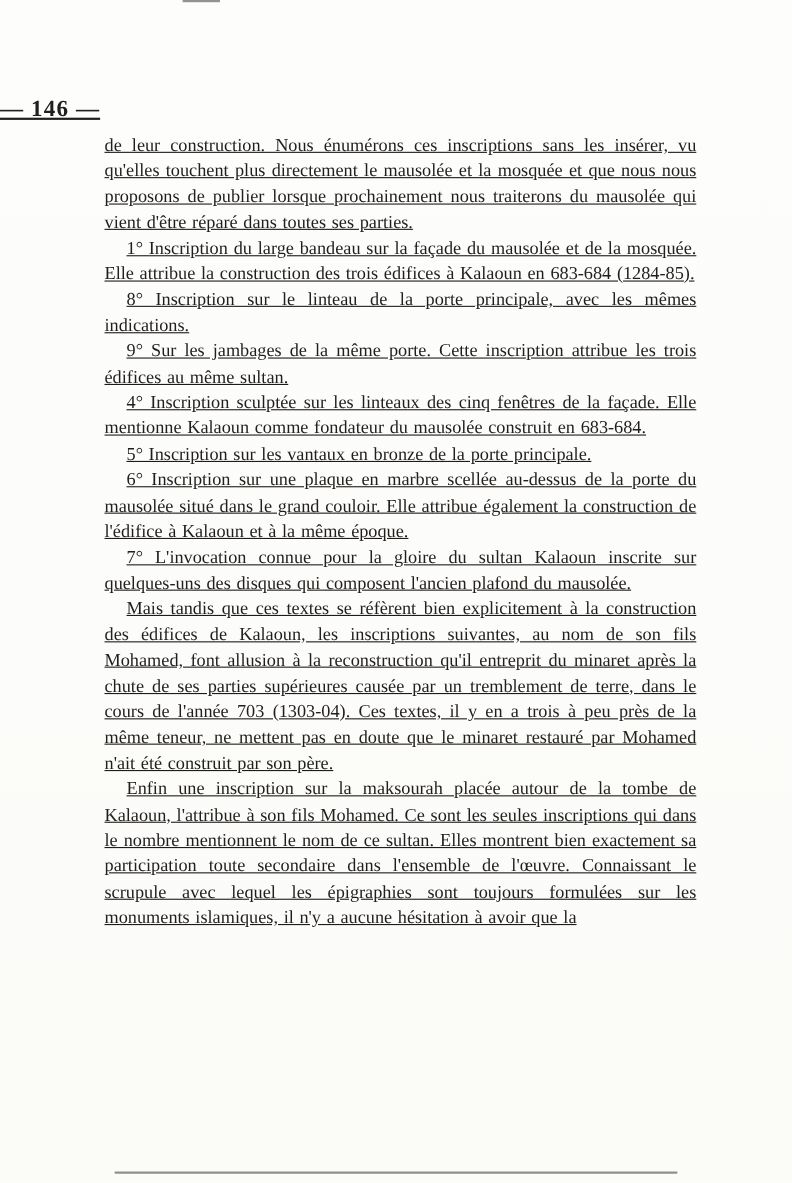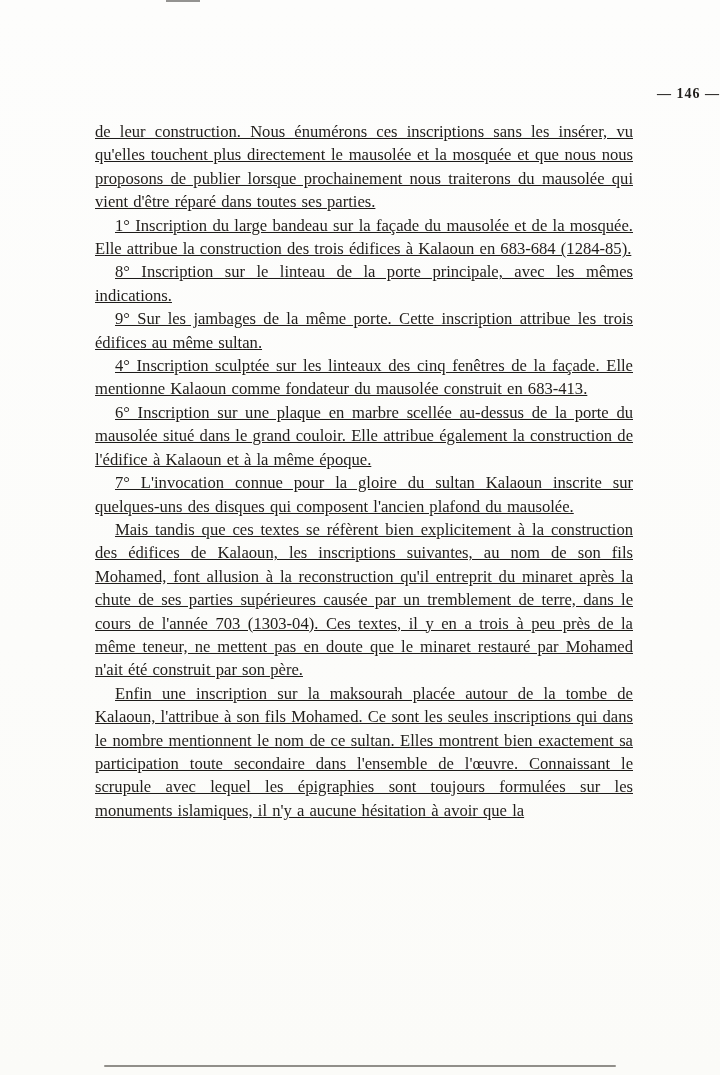--- a/index.html
+++ b/index.html
@@ -19,25 +19,26 @@
     width: 720px;
     height: 1075px;
     box-sizing: border-box;
     background: linear-gradient(180deg, #fdfdfc 0%, #fcfcfa 60%, #fbfbf8 100%);
   }
   .page-number {
     position: absolute;
     top: 86px;
     left: 0;
     width: 100%;
-    text-align: right;
-    font-size: 14px;
+    text-align: left;
+    font-size: 21px;
     font-weight: bold;
     letter-spacing: 1px;
     color: #211f1c;
+    text-decoration: underline;
   }
   .text-block {
     position: absolute;
     top: 120px;
     left: 95px;
     width: 538px;
     text-decoration: underline;
   }
   .text-block p {
     margin: 0;
@@ -80,21 +81,22 @@
 
   <div class="scan-speck-top"></div>
 
   <div class="page-number">— 146 —</div>
 
   <main class="text-block">
     <p class="no-indent">de leur construction. Nous énumérons ces inscriptions sans les insérer, vu qu'elles touchent plus directement le mausolée et la mosquée et que nous nous proposons de publier lorsque prochainement nous traiterons du mausolée qui vient d'être réparé dans toutes ses parties.</p>
     <p>1° Inscription du large bandeau sur la façade du mausolée et de la mosquée. Elle attribue la construction des trois édifices à Kalaoun en 683-684 (1284-85).</p>
     <p>8° Inscription sur le linteau de la porte principale, avec les mêmes indications.</p>
     <p>9° Sur les jambages de la même porte. Cette inscription attribue les trois édifices au même sultan.</p>
-    <p>4° Inscription sculptée sur les linteaux des cinq fenêtres de la façade. Elle mentionne Kalaoun comme fondateur du mausolée construit en 683-413.</p>
+    <p>4° Inscription sculptée sur les linteaux des cinq fenêtres de la façade. Elle mentionne Kalaoun comme fondateur du mausolée construit en 683-684.</p>
+    <p>5° Inscription sur les vantaux en bronze de la porte principale.</p>
     <p>6° Inscription sur une plaque en marbre scellée au-dessus de la porte du mausolée situé dans le grand couloir. Elle attribue également la construction de l'édifice à Kalaoun et à la même époque.</p>
     <p>7° L'invocation connue pour la gloire du sultan Kalaoun inscrite sur quelques-uns des disques qui composent l'ancien plafond du mausolée.</p>
     <p>Mais tandis que ces textes se réfèrent bien explicitement à la construction des édifices de Kalaoun, les inscriptions suivantes, au nom de son fils Mohamed, font allusion à la reconstruction qu'il entreprit du minaret après la chute de ses parties supérieures causée par un tremblement de terre, dans le cours de l'année 703 (1303-04). Ces textes, il y en a trois à peu près de la même teneur, ne mettent pas en doute que le minaret restauré par Mohamed n'ait été construit par son père.</p>
     <p>Enfin une inscription sur la maksourah placée autour de la tombe de Kalaoun, l'attribue à son fils Mohamed. Ce sont les seules inscriptions qui dans le nombre mentionnent le nom de ce sultan. Elles montrent bien exactement sa participation toute secondaire dans l'ensemble de l'œuvre. Connaissant le scrupule avec lequel les épigraphies sont toujours formulées sur les monuments islamiques, il n'y a aucune hésitation à avoir que la</p>
   </main>
 
   <div class="scan-line-bottom"></div>
 
 </div>
 

